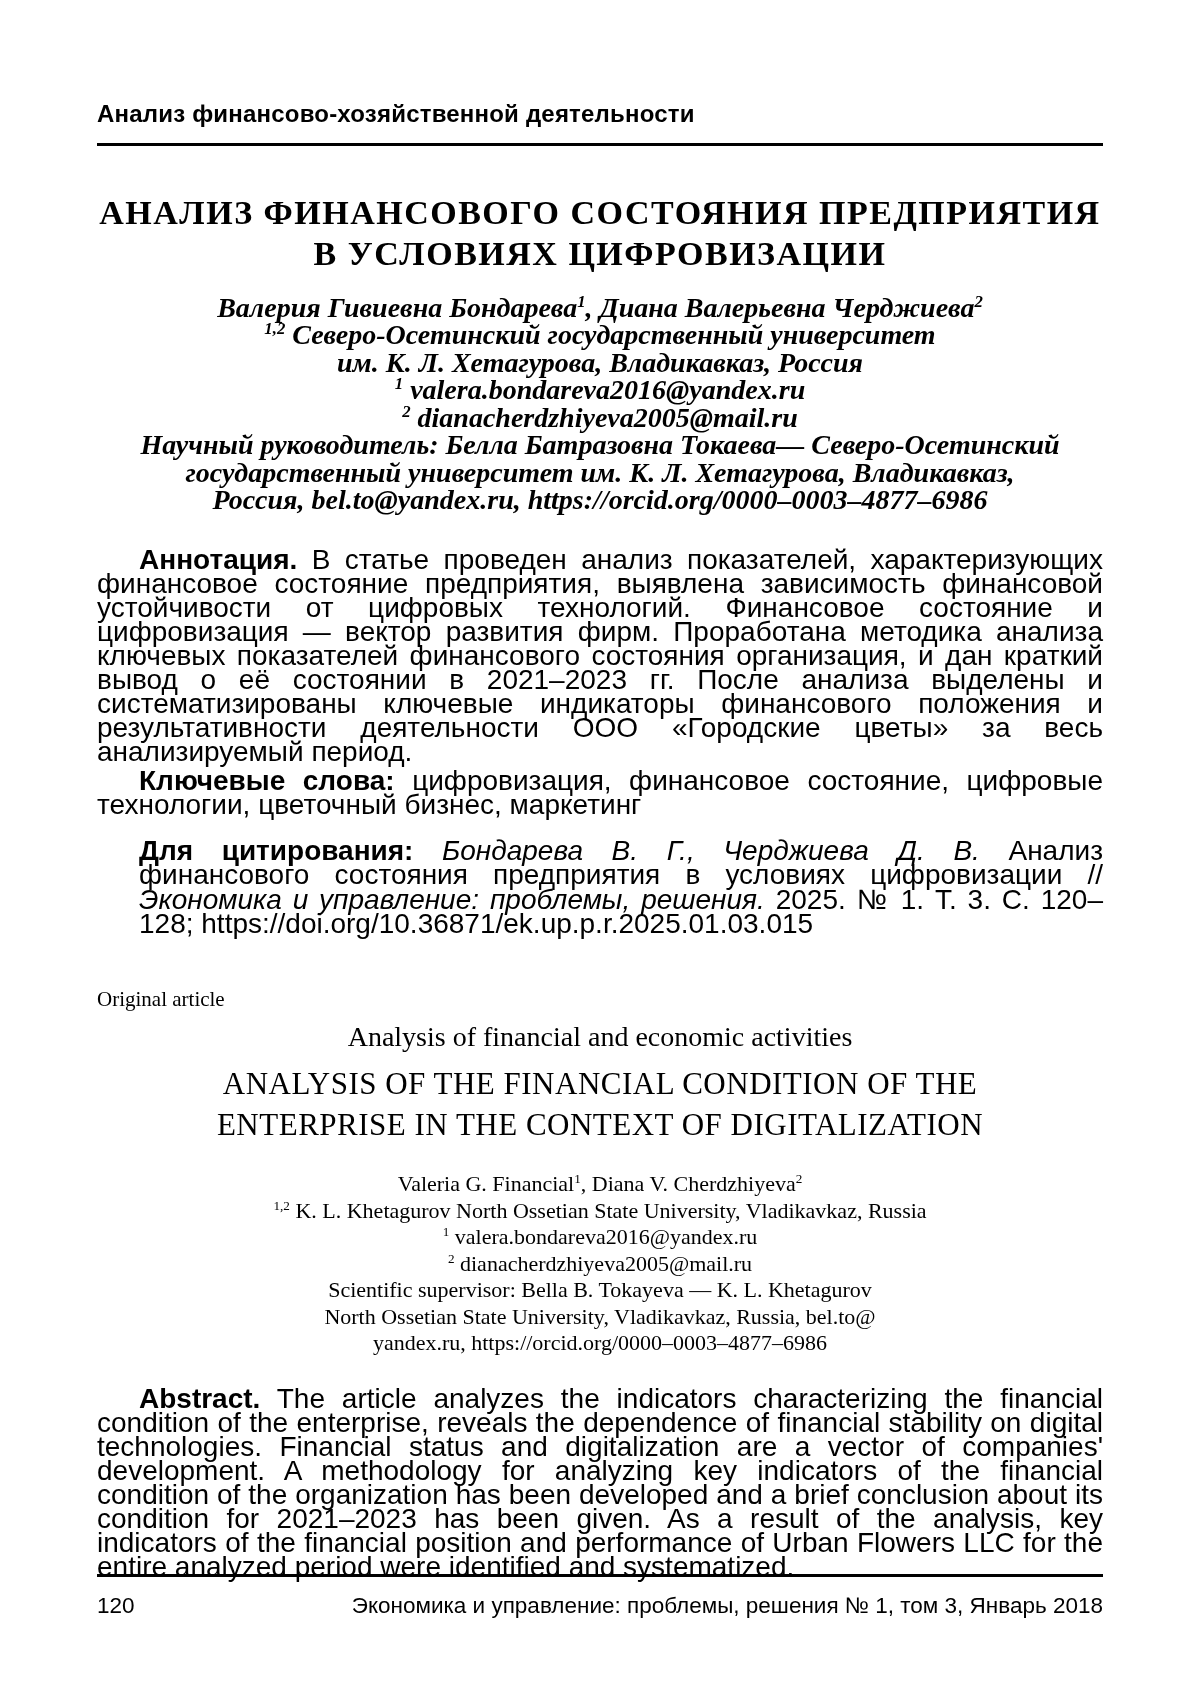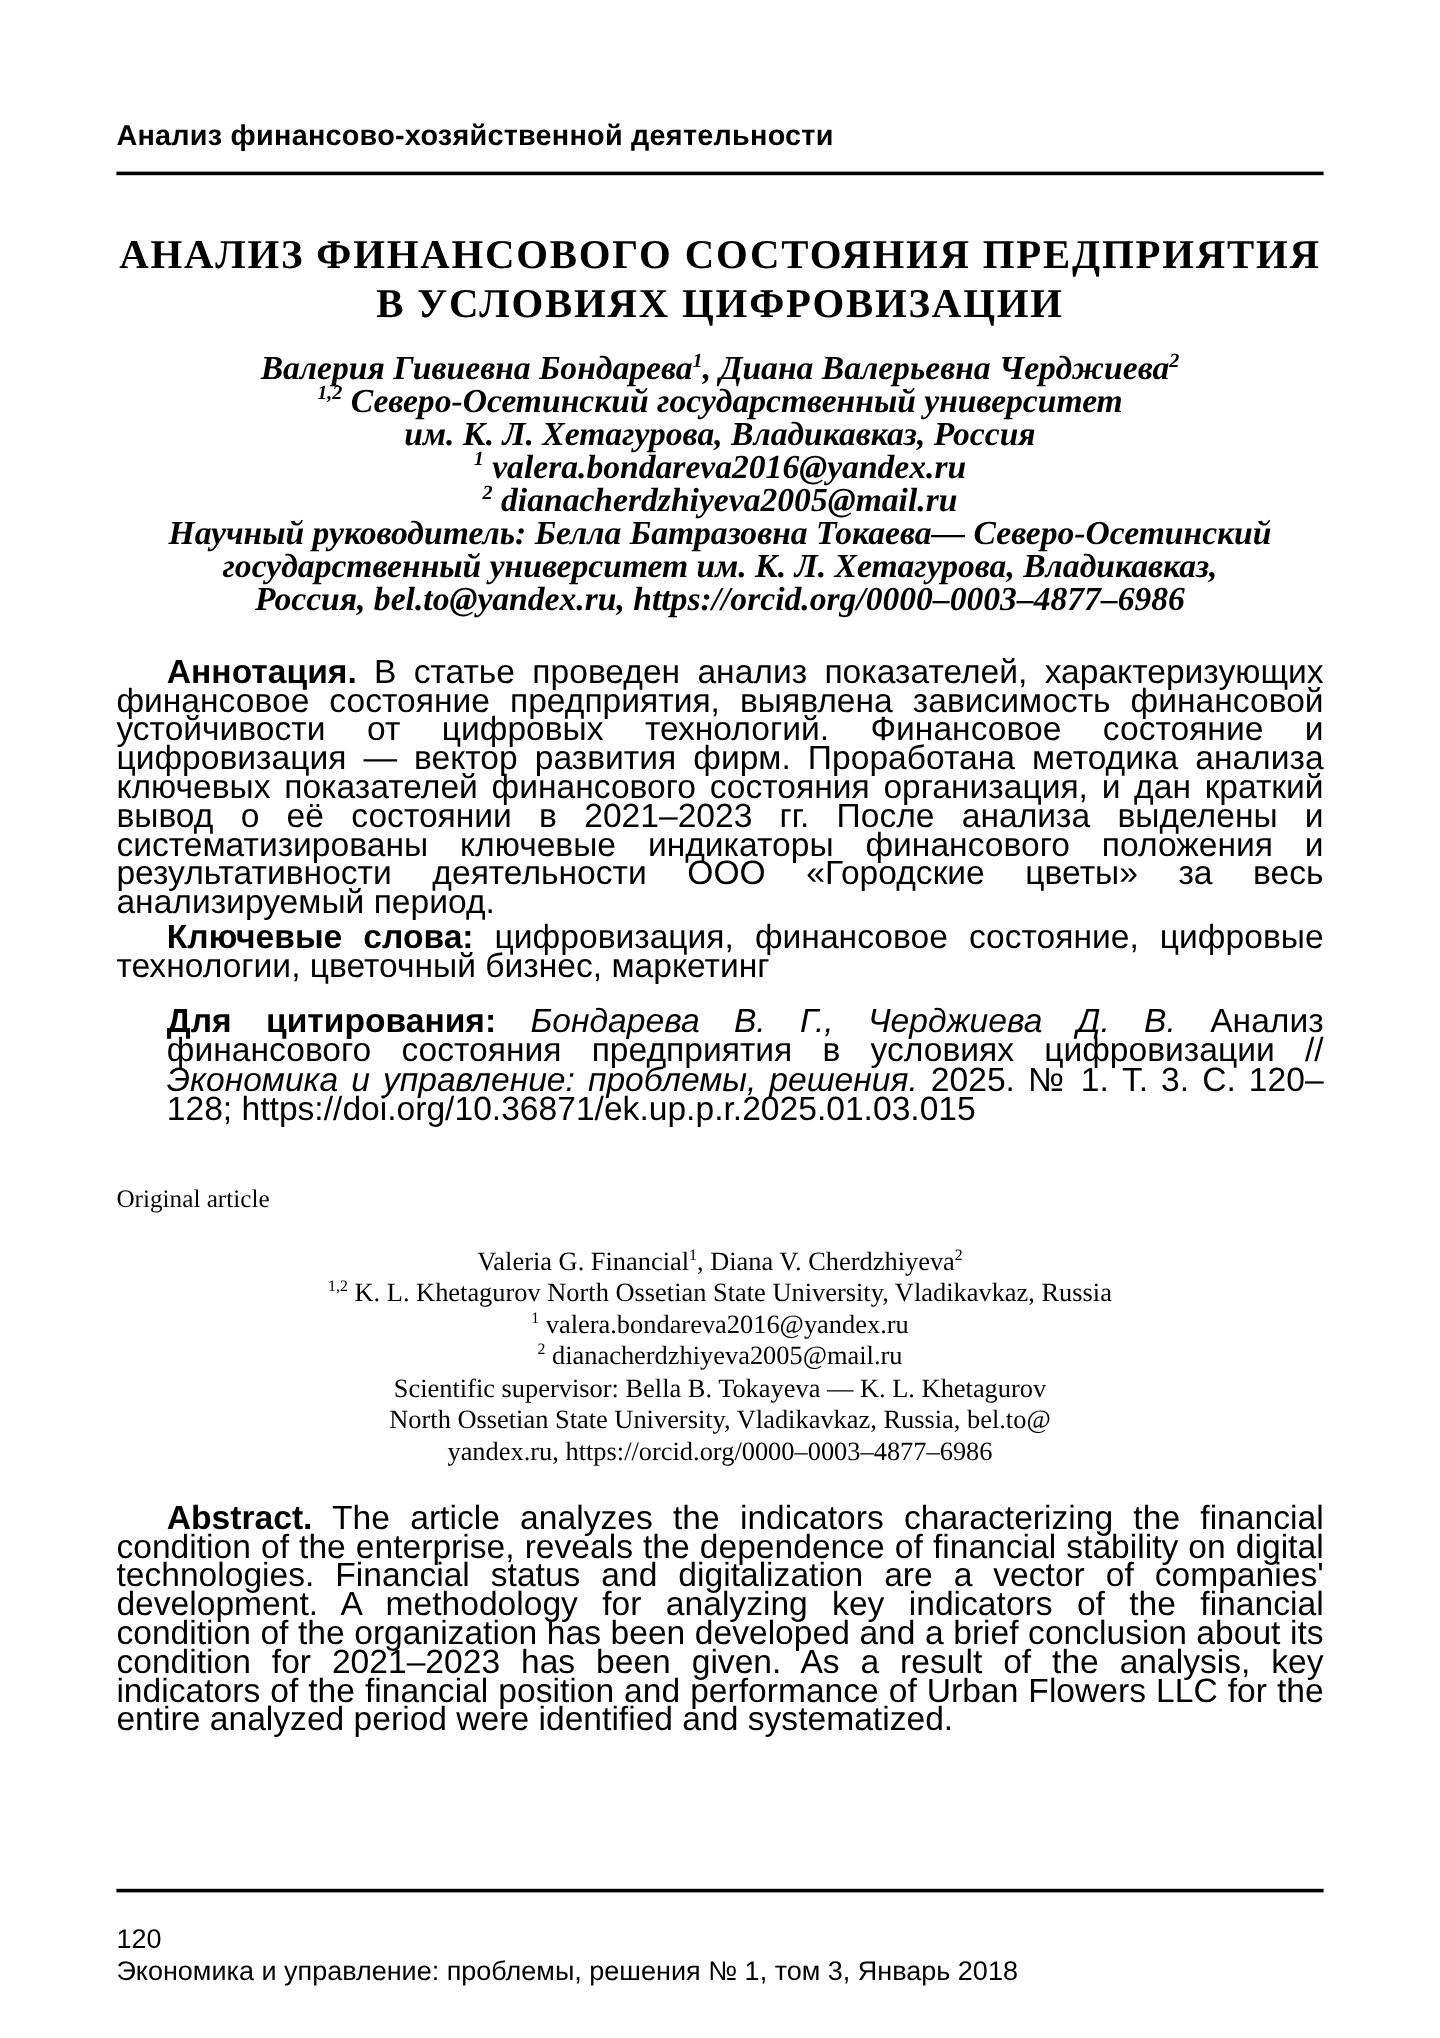--- a/index.html
+++ b/index.html
@@ -41,22 +41,22 @@
   .en-type{margin-top:50px;font-size:21px;line-height:1.2;}
   .en-section-title{margin-top:8px;text-align:center;font-size:28px;line-height:1.2;}
   .en-title{margin-top:10px;text-align:center;font-size:31px;line-height:41px;letter-spacing:.5px;}
   .en-authors{margin-top:26px;text-align:center;font-size:22px;line-height:26.5px;}
   .abstract{margin-top:30px;text-indent:42px;}
   
   .footer{position:absolute;left:97px;right:97px;top:1574px;}
   .footer-rule{height:3px;background:#000;}
   .footer-row{
     display:flex;justify-content:space-between;align-items:baseline;
-    margin-top:25px;
-    font-family:"Liberation Sans",sans-serif;font-size:22.5px;line-height:1.2;flex-direction:column;
+    margin-top:15px;
+    font-family:"Liberation Sans",sans-serif;font-size:22.5px;line-height:1.2;
   }
 </style>
 </head>
 <body>
 
 <div class="page">
 
   <div class="running-head">Анализ финансово-хозяйственной деятельности</div>
   <div class="rule"></div>
 
@@ -83,20 +83,25 @@
 
   <div class="sans-para keywords">
     <span class="b">Ключевые слова:</span><span> цифровизация, финансовое состояние, цифровые технологии, цветочный бизнес, маркетинг</span>
   </div>
 
   <div class="sans-para citation">
     <span class="b">Для цитирования: </span><span class="i">Бондарева В. Г., Черджиева Д. В. </span><span>Анализ финансового состояния предприятия в условиях цифровизации // </span><span class="i">Экономика и управление: проблемы, решения. </span><span>2025. № 1. Т. 3. С. 120–128; https://doi.org/10.36871/ek.up.p.r.2025.01.03.015</span>
   </div>
 
   <div class="en-type">Original article</div>
+  <div class="en-section-title">Analysis of financial and economic activities</div>
+  <div class="en-title">
+    <div>ANALYSIS OF THE FINANCIAL CONDITION OF THE</div>
+    <div>ENTERPRISE IN THE CONTEXT OF DIGITALIZATION</div>
+  </div>
 
   <div class="en-authors">
     <div><span>Valeria G. Financial</span><sup>1</sup><span>, </span><span>Diana V. Cherdzhiyeva</span><sup>2</sup></div>
     <div><sup>1,2</sup><span> K. L. Khetagurov North Ossetian State University, Vladikavkaz, Russia</span></div>
     <div><sup>1</sup><span> valera.bondareva2016@yandex.ru</span></div>
     <div><sup>2</sup><span> dianacherdzhiyeva2005@mail.ru</span></div>
     <div>Scientific supervisor: Bella B. Tokayeva — K. L. Khetagurov</div>
     <div>North Ossetian State University, Vladikavkaz, Russia, bel.to@</div>
     <div>yandex.ru, https://orcid.org/0000–0003–4877–6986</div>
   </div>

